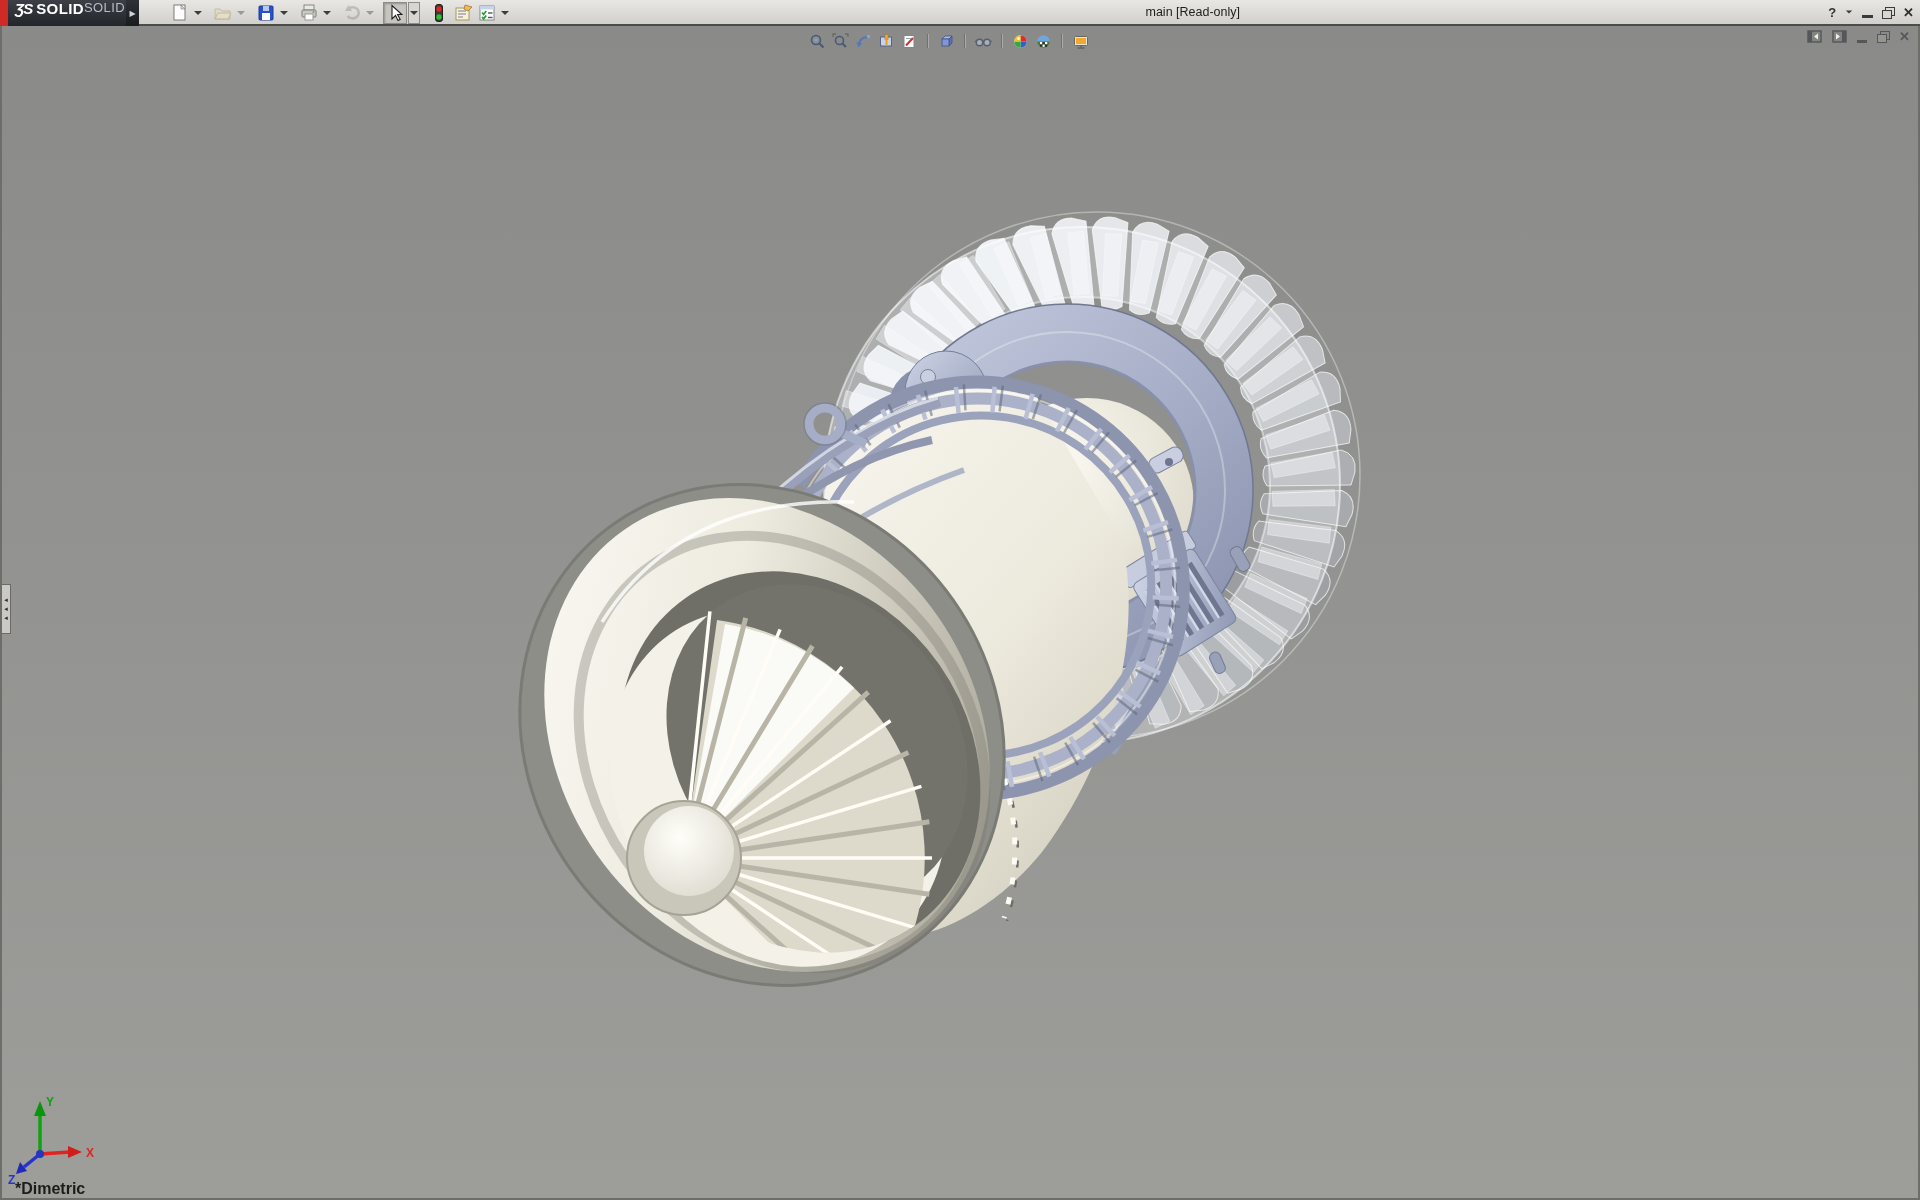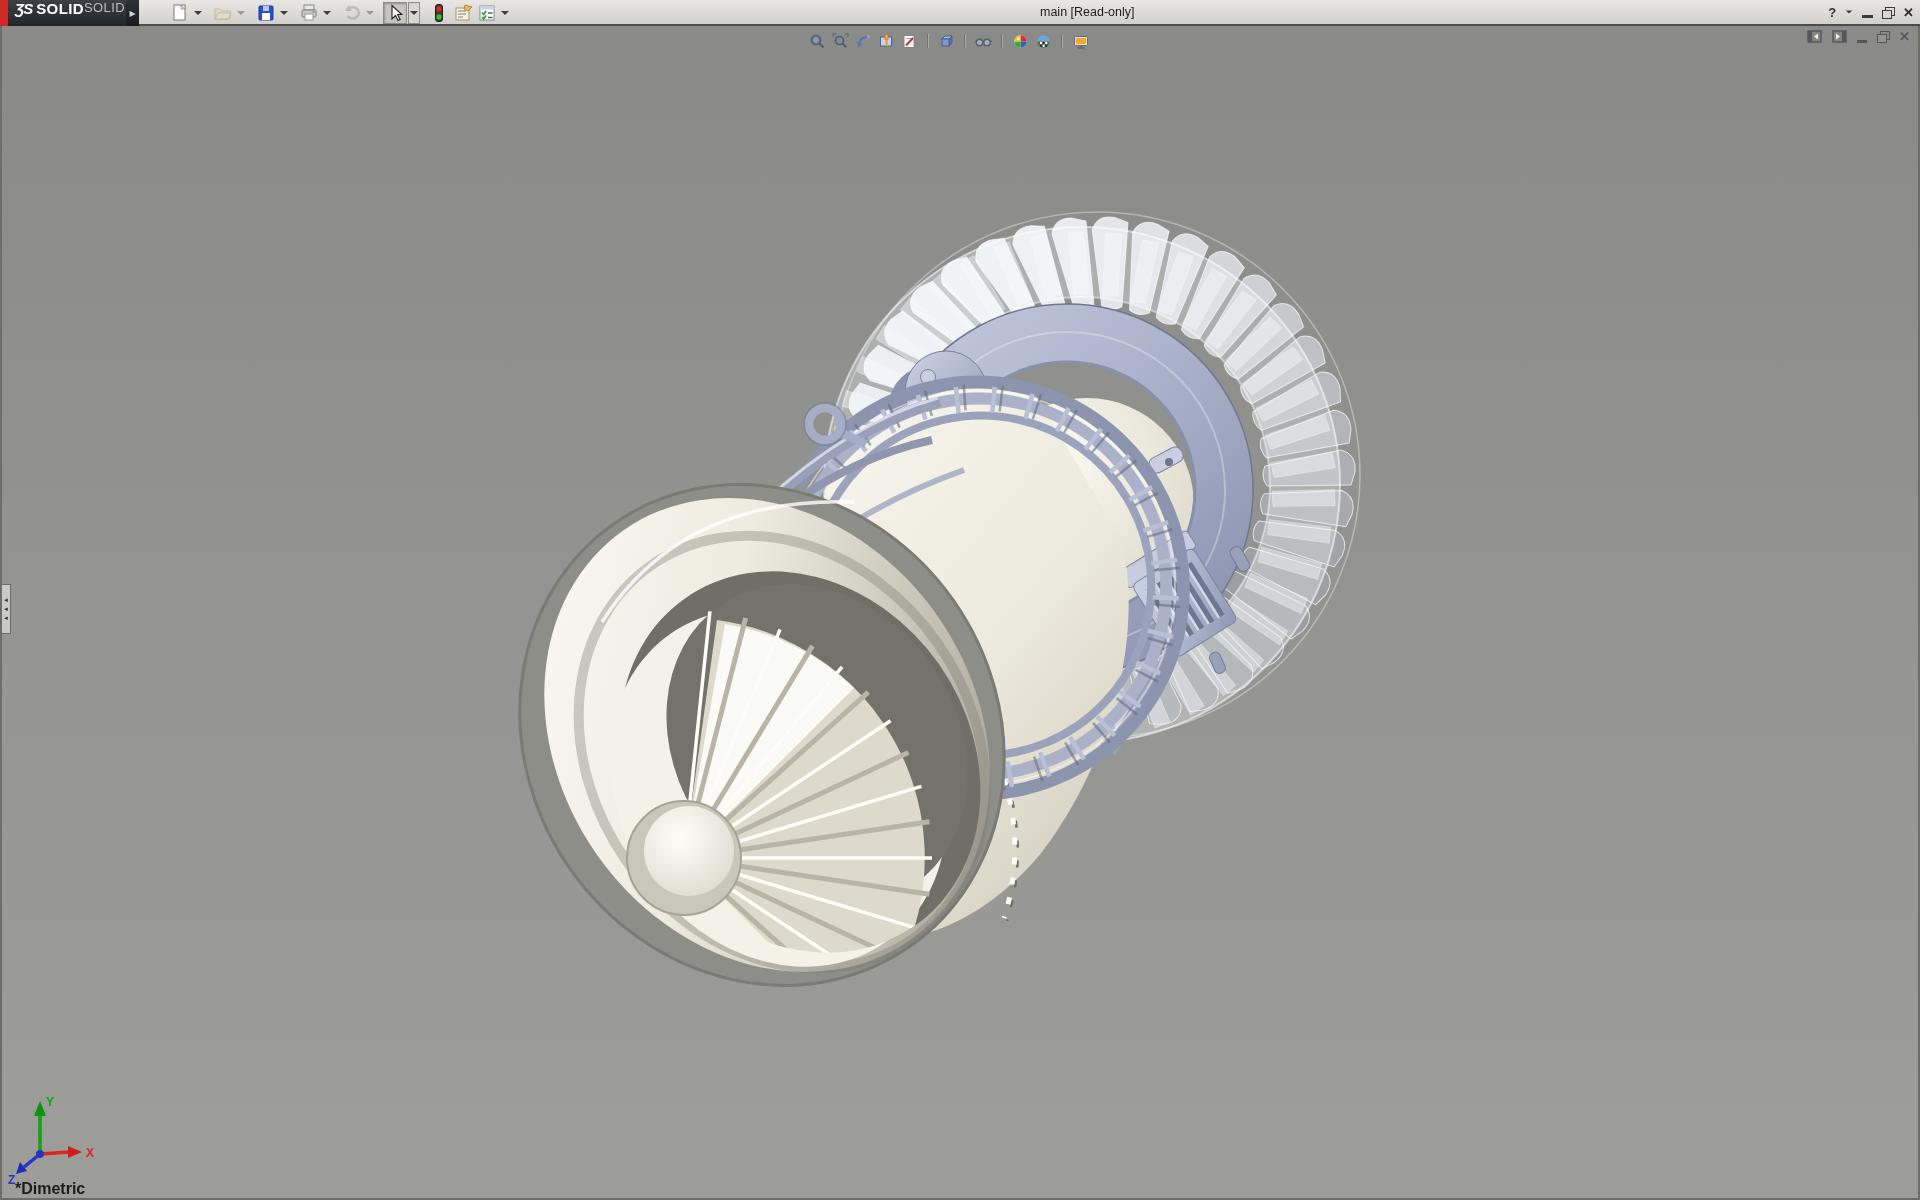--- a/index.html
+++ b/index.html
@@ -20,21 +20,21 @@
 
   .main-toolbar { position:absolute; left:168px; top:1px; height:24px; display:flex; align-items:center; }
   .tb-btn { width:24px; height:22px; display:flex; align-items:center; justify-content:center; }
   .tb-btn.pressed { background:#c7c5c0; border:1px solid #8e8c88; box-shadow:inset 1px 1px 2px rgba(0,0,0,.25); }
   .tb-arrow { width:12px; height:22px; display:flex; align-items:center; justify-content:center; margin-right:7px; }
   .tb-arrow.boxed { border:1px solid #8e8c88; background:#d8d6d2; margin-left:1px; }
   .caret { width:0; height:0; border-left:4px solid transparent; border-right:4px solid transparent; border-top:4px solid #3d3d3b; }
   .disabled { opacity:.42; }
 
   .title-text { position:absolute; left:1040px; top:0; width:200px; height:32px; line-height:25px;
-    text-align:left; font-size:12.5px; color:#1d1d1c; }
+    text-align:right; font-size:12.5px; color:#1d1d1c; }
 
   .tb-win-controls { position:absolute; right:6px; top:0; height:24px; display:flex; align-items:center; gap:9px; }
   .help-glyph { font-size:13px; font-weight:700; color:#333; }
   .min-glyph { width:11px; height:3px; background:#3a3a38; margin-top:8px; }
   .restore-glyph { position:relative; width:12px; height:11px; }
   .restore-glyph::before { content:""; position:absolute; left:3px; top:0; width:8px; height:7px; border:1.5px solid #3a3a38; }
   .restore-glyph::after  { content:""; position:absolute; left:0; top:3px; width:8px; height:7px; border:1.5px solid #3a3a38; background:#d8d6d2; }
   .close-glyph { font-size:13px; font-weight:700; color:#2e2e2c; }
 
   

